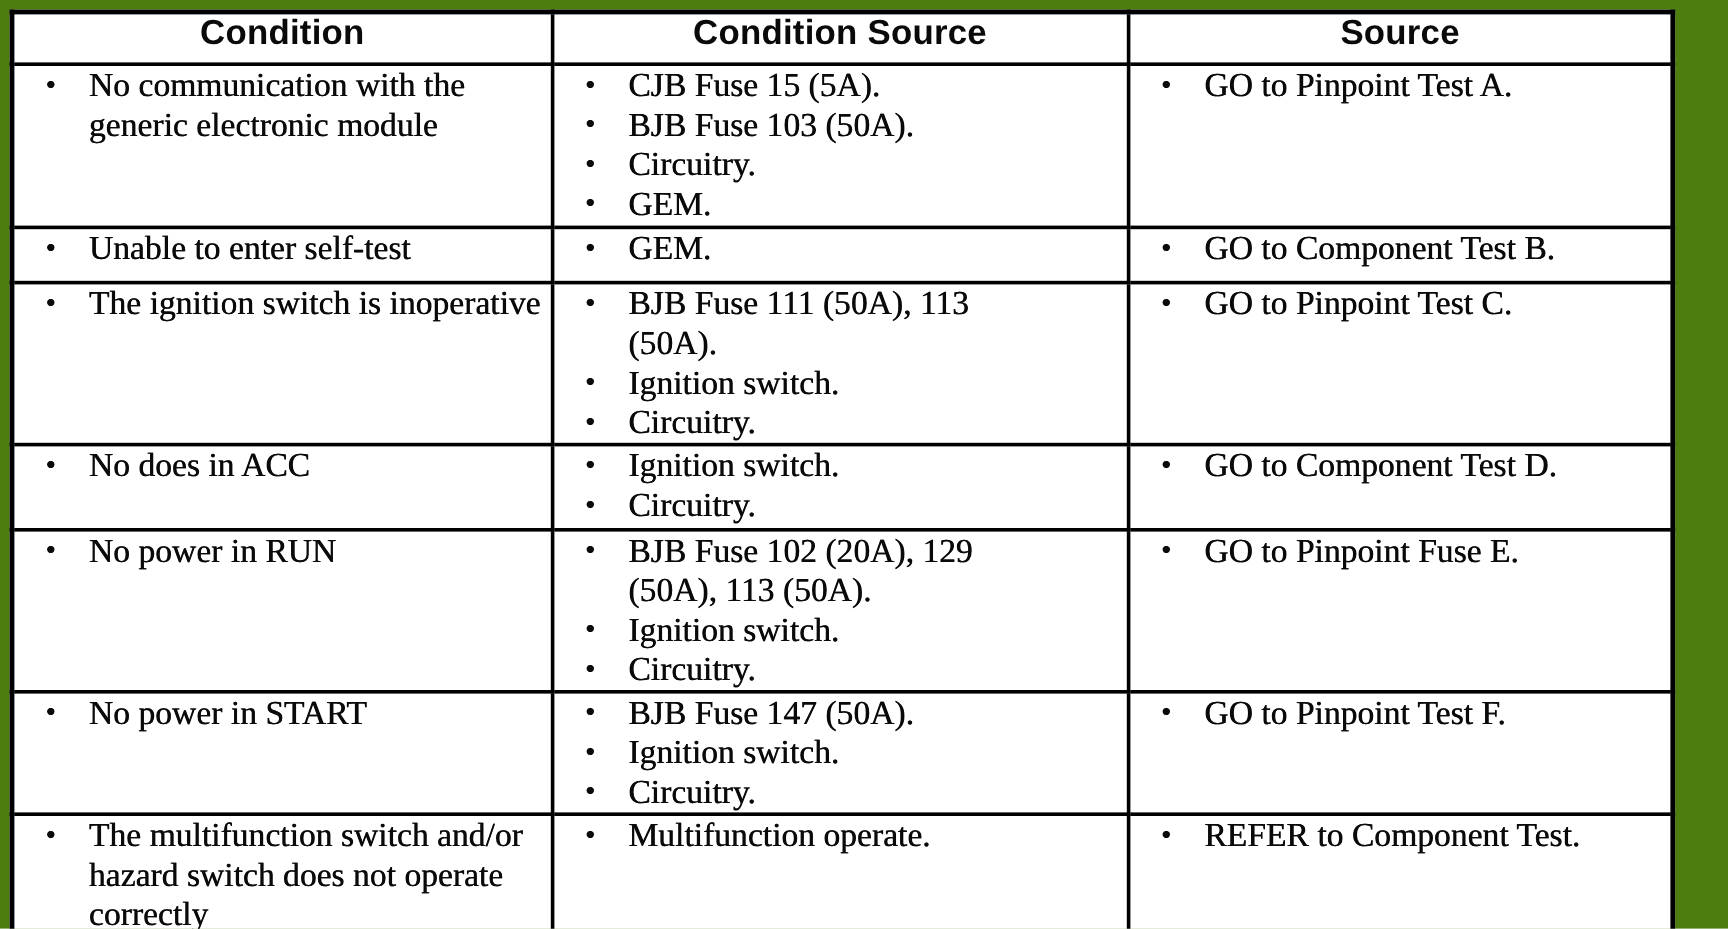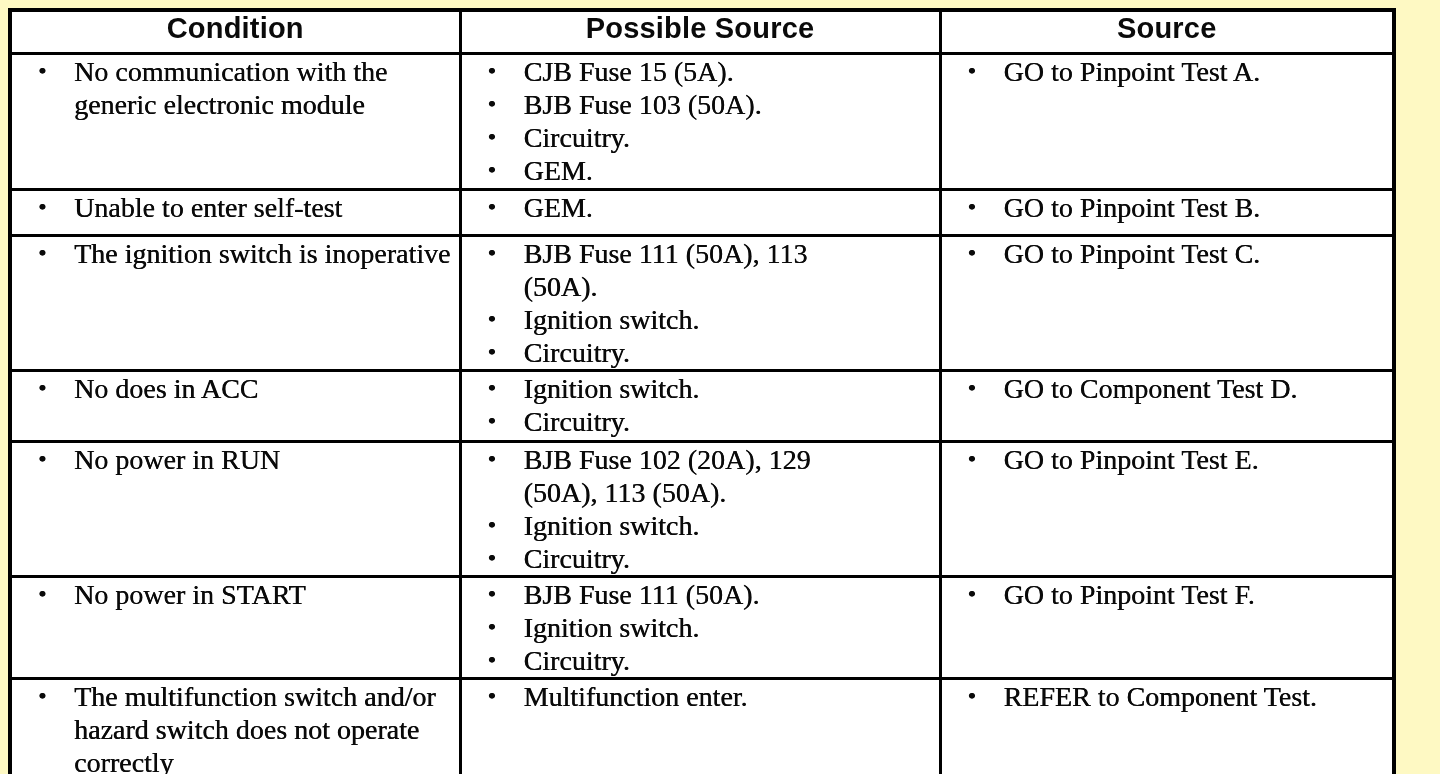--- a/index.html
+++ b/index.html
@@ -11,21 +11,21 @@
     width: 1440px;
     height: 774px;
     overflow: hidden;
     font-family: "Liberation Serif", serif;
     color: #0a0a0a;
   }
   .page {
     position: relative;
     width: 1440px;
     height: 774px;
-    background: #fef9c3;
+    background: #4d7c0f;
   }
   table.diag {
     position: absolute;
     left: 8px;
     top: 8px;
     width: 1384px;
     border-collapse: collapse;
     table-layout: fixed;
     background: #ffffff;
   }
@@ -90,21 +90,21 @@
 <div class="page">
   <table class="diag">
     <colgroup>
       <col class="c1">
         <col class="c2">
         <col class="c3">
     </colgroup>
     <thead>
       <tr>
         <th>Condition</th>
-        <th>Possible Source</th>
+        <th>Condition Source</th>
         <th>Source</th>
       </tr>
     </thead>
     <tbody>
   <tr>
     <td class="cell cell-condition">
             <div class="item">
               <span class="bullet">•</span>
               <span class="item-text">No communication with the generic electronic module</span>
             </div>
@@ -144,21 +144,21 @@
           </td>
     <td class="cell cell-source">
             <div class="item">
               <span class="bullet">•</span>
               <span class="item-text">GEM.</span>
             </div>
           </td>
     <td class="cell cell-action">
             <div class="item">
               <span class="bullet">•</span>
-              <span class="item-text">GO to Pinpoint Test B.</span>
+              <span class="item-text">GO to Component Test B.</span>
             </div>
           </td>
   </tr>
 
   <tr>
     <td class="cell cell-condition">
             <div class="item">
               <span class="bullet">•</span>
               <span class="item-text">The ignition switch is inoperative</span>
             </div>
@@ -227,36 +227,36 @@
               <span class="item-text">Ignition switch.</span>
             </div>
             <div class="item">
               <span class="bullet">•</span>
               <span class="item-text">Circuitry.</span>
             </div>
           </td>
     <td class="cell cell-action">
             <div class="item">
               <span class="bullet">•</span>
-              <span class="item-text">GO to Pinpoint Test E.</span>
+              <span class="item-text">GO to Pinpoint Fuse E.</span>
             </div>
           </td>
   </tr>
 
   <tr>
     <td class="cell cell-condition">
             <div class="item">
               <span class="bullet">•</span>
               <span class="item-text">No power in START</span>
             </div>
           </td>
     <td class="cell cell-source">
             <div class="item">
               <span class="bullet">•</span>
-              <span class="item-text">BJB Fuse 111 (50A).</span>
+              <span class="item-text">BJB Fuse 147 (50A).</span>
             </div>
             <div class="item">
               <span class="bullet">•</span>
               <span class="item-text">Ignition switch.</span>
             </div>
             <div class="item">
               <span class="bullet">•</span>
               <span class="item-text">Circuitry.</span>
             </div>
           </td>
@@ -271,21 +271,21 @@
   <tr>
     <td class="cell cell-condition">
             <div class="item">
               <span class="bullet">•</span>
               <span class="item-text">The multifunction switch and/or hazard switch does not operate correctly</span>
             </div>
           </td>
     <td class="cell cell-source">
             <div class="item">
               <span class="bullet">•</span>
-              <span class="item-text">Multifunction enter.</span>
+              <span class="item-text">Multifunction operate.</span>
             </div>
           </td>
     <td class="cell cell-action">
             <div class="item">
               <span class="bullet">•</span>
               <span class="item-text">REFER to Component Test.</span>
             </div>
           </td>
   </tr>
 </tbody>

